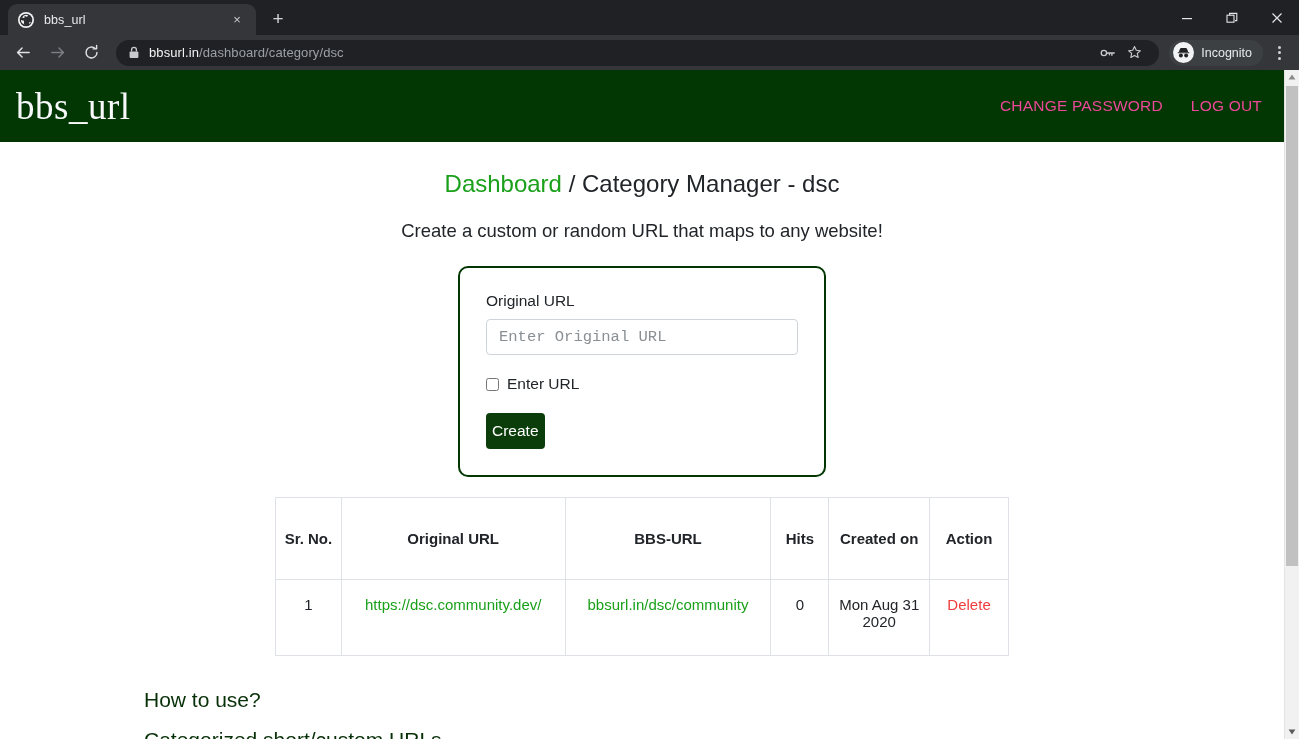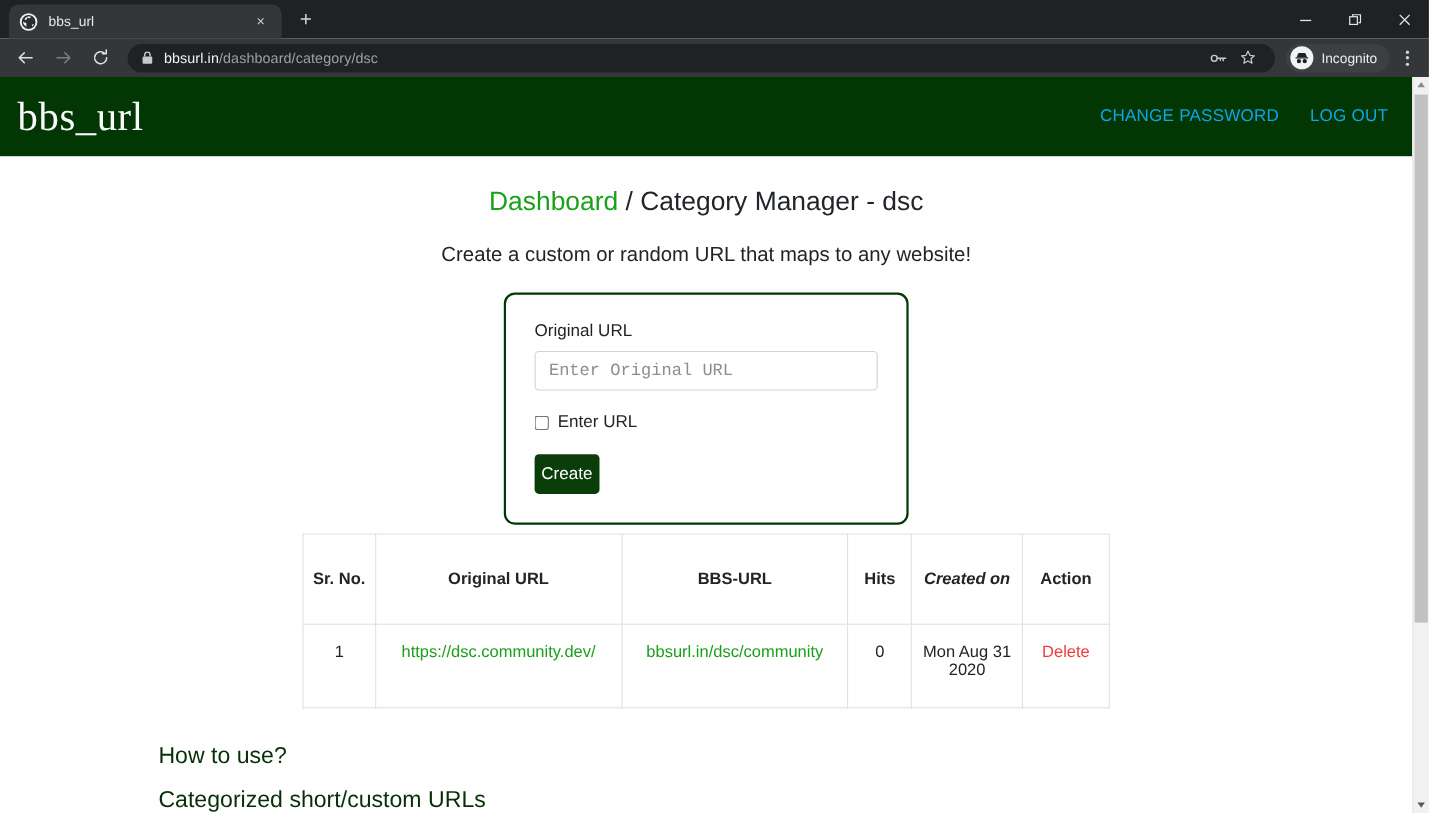--- a/index.html
+++ b/index.html
@@ -204,21 +204,21 @@
     padding-left: 0;
   }
   .nav-links {
     margin-left: auto;
     display: flex;
     align-items: center;
     gap: 28px;
     padding-right: 6px;
   }
   .nav-link {
-    color: #0ea5e9;
+    color: #ec4899;
     font-size: 15.5px;
     text-decoration: none;
     letter-spacing: .2px;
   }
 
   .content {
     padding: 0 0 0 0;
     text-align: center;
   }
   .breadcrumb-title {
@@ -284,21 +284,21 @@
     border: none;
     border-radius: 4px;
     padding: 9px 6px;
     font-size: 15.5px;
     font-family: "Liberation Sans", sans-serif;
     cursor: pointer;
   }
 
   .table-wrap {
     width: 734px;
-    margin: 8px auto 0 auto;
+    margin: 20px auto 0 auto;
   }
   table.url-table {
     width: 100%;
     border-collapse: collapse;
     font-size: 15px;
   }
   table.url-table th,
   table.url-table td {
     border: 1px solid #dee2e6;
     text-align: center;
@@ -310,21 +310,21 @@
     font-weight: bold;
     height: 82px;
   }
   table.url-table tbody td {
     height: 76px;
   }
   .col-sr { width: 66px; }
   .col-orig { width: 224px; }
   .col-bbs  { width: 206px; }
   .col-hits { width: 58px; }
-  .col-created { width: 101px; font-style: italic; }
+  .col-created { width: 101px; }
   .col-action { width: 79px; }
   .tlink { color: #1aa01a; text-decoration: none; }
   .dlink { color: #ef3b3b; text-decoration: none; }
   .cell-top { vertical-align: top !important; padding-top: 16px !important; }
 
   .howto {
     width: 1010px;
     margin: 32px auto 0 auto;
     text-align: left;
     padding-left: 7px;

